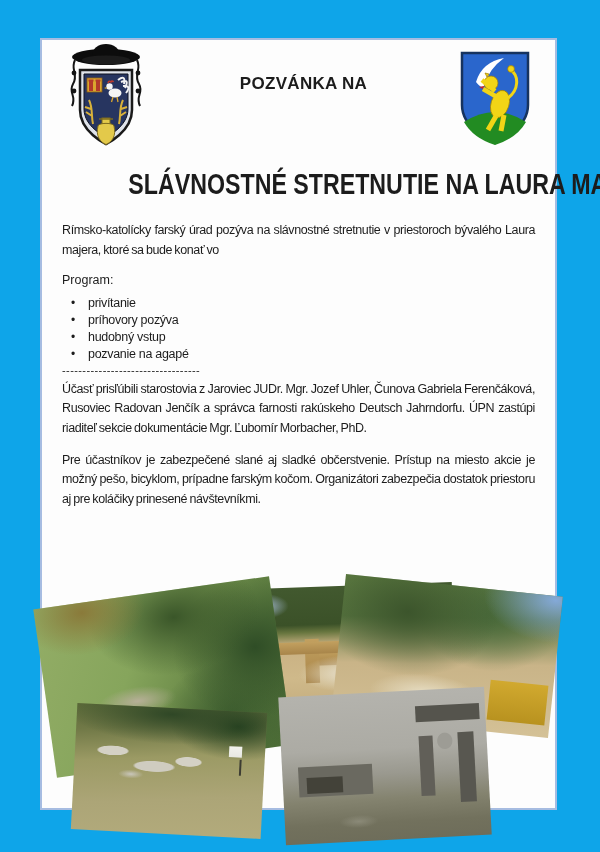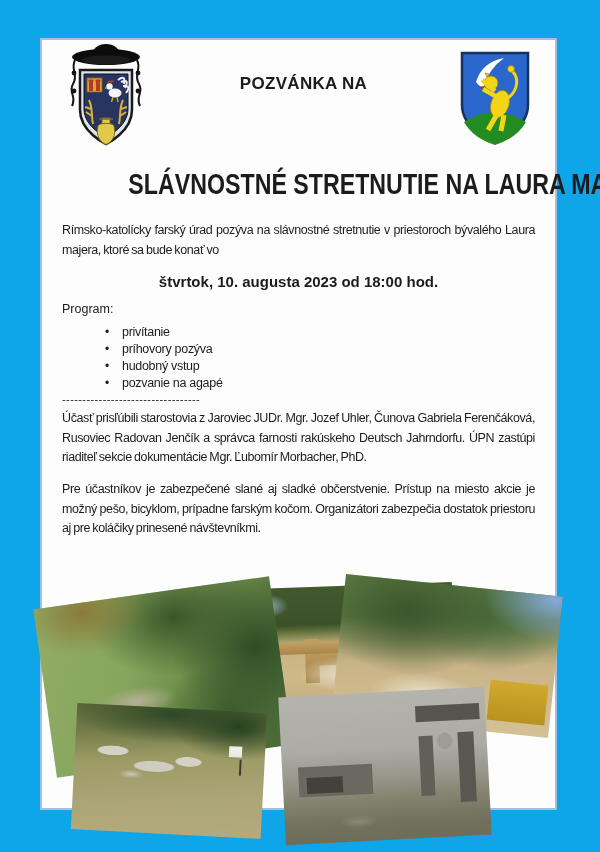--- a/index.html
+++ b/index.html
@@ -17,21 +17,21 @@
   .title{margin-top:12px;text-align:center;white-space:nowrap;}
   .title span{display:inline-block;font-size:29px;font-weight:bold;
               transform:scaleX(.8);transform-origin:center;letter-spacing:0;}
   
   .para{font-size:12.5px;line-height:19.5px;text-align:justify;
         letter-spacing:-.4px;word-spacing:-.8px;}
   .intro{margin-top:20px;}
   .date-line{margin-top:13px;text-align:center;font-weight:bold;font-size:15px;}
   .program-label{margin-top:12px;font-size:12.5px;}
   ul.program{margin:8px 0 0 0;padding:0 0 0 26px;list-style:none;}
-  ul.program li{position:relative;font-size:12.5px;line-height:17px;letter-spacing:-.3px;margin-left:34px;}
+  ul.program li{position:relative;font-size:12.5px;line-height:17px;letter-spacing:-.3px;}
   ul.program li::before{content:"\2022";position:absolute;left:-17px;top:0;font-size:12px;}
   .divider{margin-top:1px;font-size:11px;letter-spacing:.4px;color:#222;}
   .guests{margin-top:4px;}
   .refreshments{margin-top:8px;}
   
   .photo{position:absolute;background-repeat:no-repeat;}
   .photo-aerial{left:44px;top:592px;width:238px;height:170px;transform:rotate(-8deg);z-index:3;
     background-image:
       radial-gradient(90px 60px at 20% 6%,#8a7a3a 0%,rgba(138,122,58,0) 70%),
       radial-gradient(120px 80px at 58% 16%,#3a5629 0%,rgba(58,86,41,0) 72%),
@@ -170,21 +170,20 @@
         </svg>
       </div>
     </div>
 
     <div class="title">
       <span>SLÁVNOSTNÉ STRETNUTIE NA LAURA MAJERI</span>
     </div>
 
     <p class="para intro">Rímsko-katolícky farský úrad pozýva na slávnostné stretnutie v priestoroch bývalého Laura majera, ktoré sa bude konať vo</p>
 
-    <div class="date-line">štvrtok, 10. augusta 2023 od 18:00 hod.</div>
 
     <div class="program-label">Program:</div>
 
     <ul class="program">
       <li>privítanie</li>
       <li>príhovory pozýva</li>
       <li>hudobný vstup</li>
       <li>pozvanie na agapé</li>
     </ul>
 

